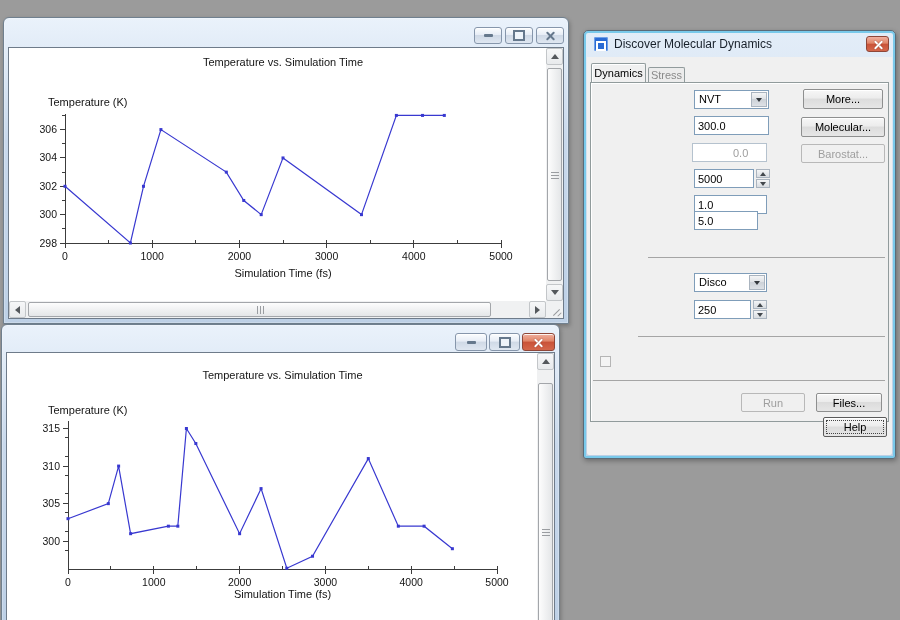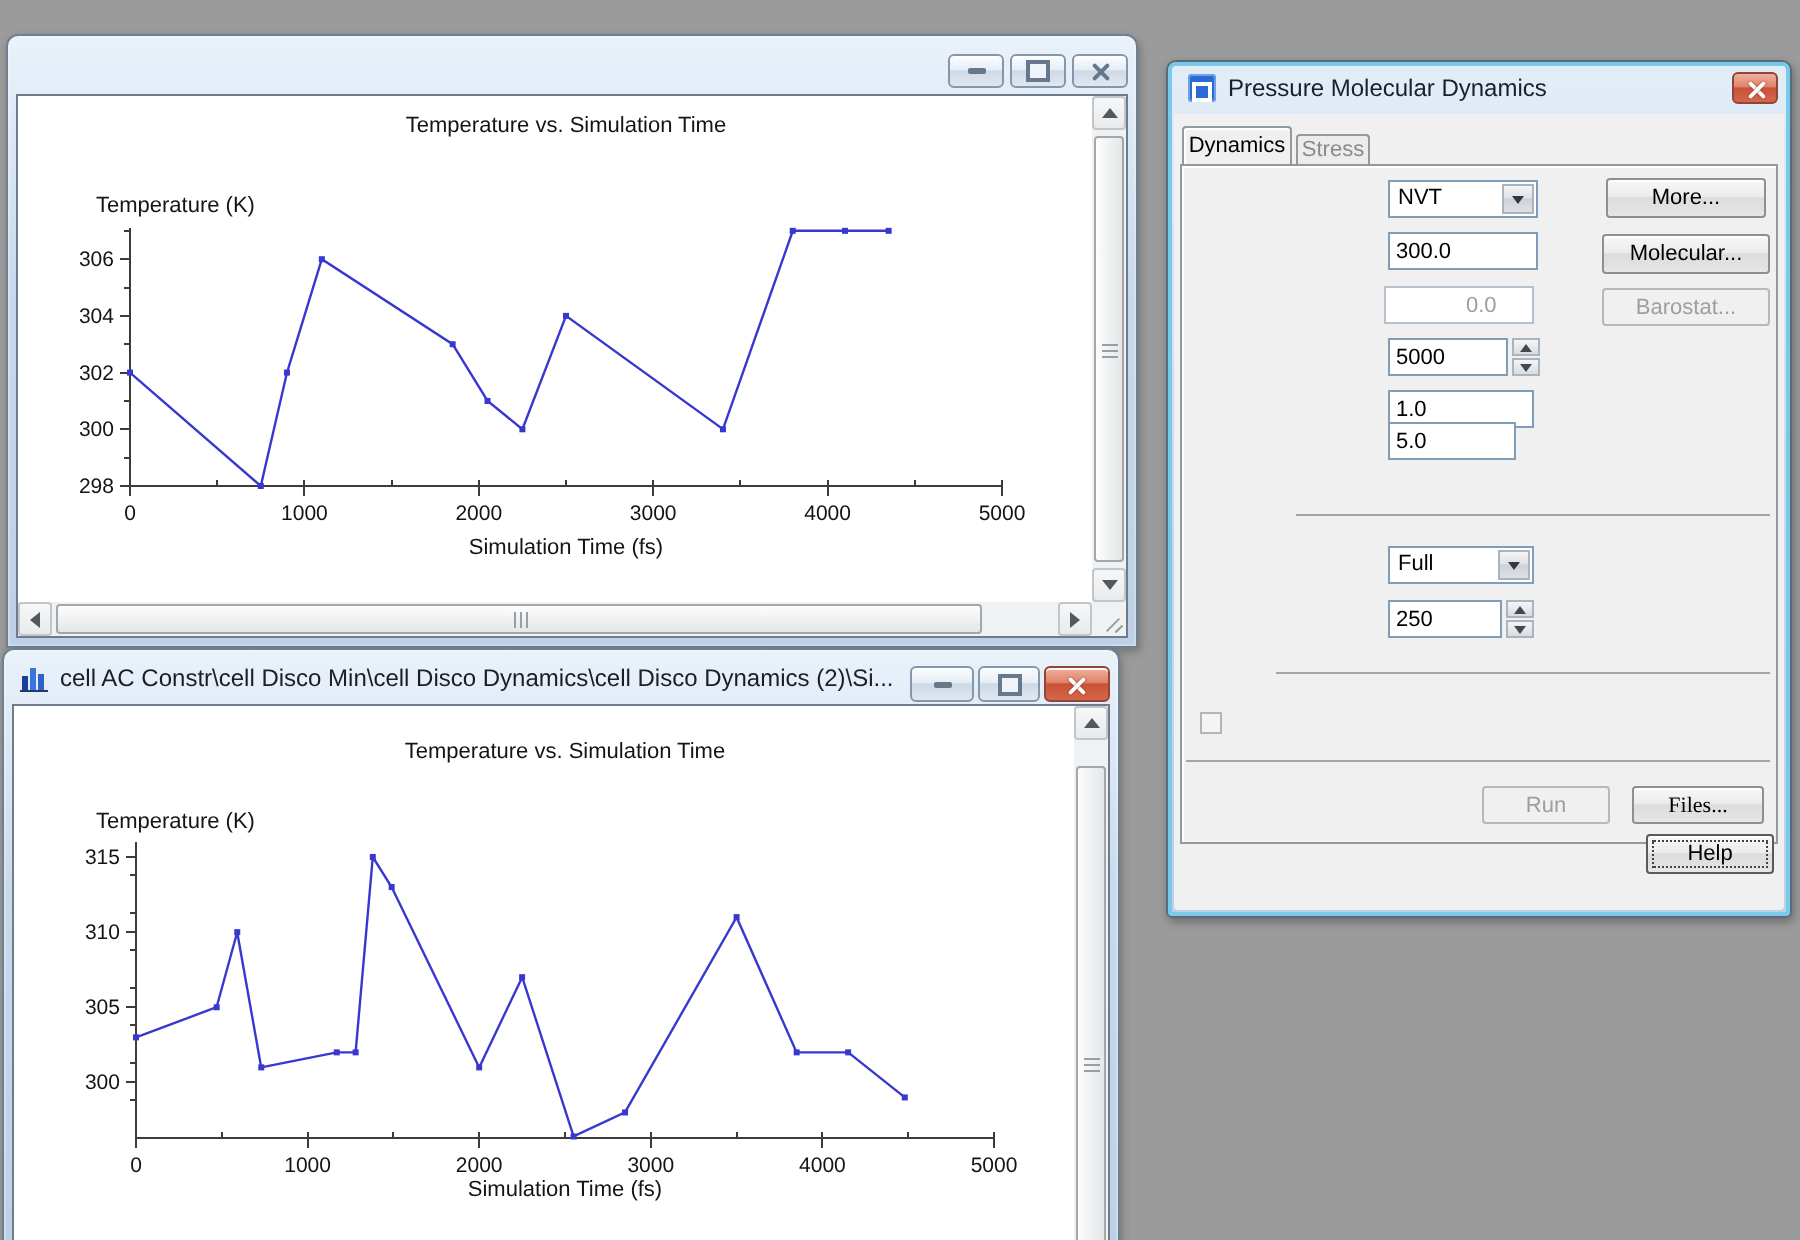--- a/index.html
+++ b/index.html
@@ -189,29 +189,20 @@
         </div>
     </div>
     <div class="corner">
         <span class="rgrip1"></span>
         <span class="rgrip2"></span>
       </div>
   </div>
 </div>
 
 <div class="win" style="left:1px;top:324px;width:557px;height:300px;z-index:2;">
-  <div class="titlebar" style="height:27px;">
-    <span class="win-icon">
-        <span class="b1"></span>
-        <span class="b2"></span>
-        <span class="b3"></span>
-        <span class="base"></span>
-      </span>
-    <span class="win-title" style="max-width:435px;">cell AC Constr\cell Disco Min\cell Disco Dynamics\cell Disco Dynamics (2)\Si...</span>
-  </div>
   <div class="capbtns" style="top:8px;right:4px;gap:2px;">
     <span class="capbtn" style="width:30px;height:16px;">
         <span class="g-min"></span>
       </span>
     <span class="capbtn" style="width:29px;height:16px;">
         <span class="g-restore"></span>
       </span>
     <span class="capbtn red" style="width:31px;height:16px;">
         <span class="xg white"></span>
       </span>
@@ -279,21 +270,21 @@
         </div>
       <div class="sb-thumb" style="left:1px;width:15px;top:30px;bottom:-2px;">
           <span class="grip-v" style="top:148px;"></span>
         </div>
     </div>
   </div>
 </div>
 
 <div class="dialog dlg">
   <span class="dlg-icon"></span>
-  <span class="dlg-title">Pressure Molecular Dynamics</span>
+  <span class="dlg-title">Discover Molecular Dynamics</span>
   <span class="dlg-close">
       <span class="xg white" style="width:10px;"></span>
     </span>
   <div class="dialog-body"></div>
 
   <div class="tab active">Dynamics</div>
   <div class="tab inactive">Stress</div>
   <div class="tabpage"></div>
 
   <div class="dlg-label" style="left:12px;top:62px;">Ensemble:</div>
@@ -332,21 +323,21 @@
 
   <div class="dlg-label" style="left:12px;top:193px;">Dynamics time:</div>
   <input class="edit" style="left: 110px; top: 180px; width: 64px;" value="5.0">
   <div class="dlg-label" style="left:193px;top:193px;">ps</div>
 
   <div class="dlg-label" style="left:12px;top:219px;">Trajectory</div>
   <div class="gline" style="left:64px;top:226px;width:237px;"></div>
 
   <div class="dlg-label" style="left:12px;top:245px;">Save:</div>
   <div class="combo" style="left:110px;top:242px;width:73px;">
-    <span class="val">Full</span>
+    <span class="val">Disco</span>
     <span class="drop">
         <span class="ctri-down"></span>
       </span>
   </div>
 
   <div class="dlg-label" style="left:12px;top:272px;">Frame output every:</div>
   <input class="edit" style="left: 110px; top: 269px; width: 57px;" value="250">
   <div class="spin" style="left:169px;top:269px;">
     <span class="up">
         <span class="stri-up"></span>
@@ -358,15 +349,15 @@
   <div class="dlg-label" style="left:192px;top:272px;">steps</div>
 
   <div class="dlg-label" style="left:12px;top:298px;">Restart</div>
   <div class="gline" style="left:54px;top:305px;width:247px;"></div>
   <span class="checkbox" style="left:16px;top:325px;"></span>
   <div class="dlg-label dis" style="left:33px;top:324px;">Use restart data</div>
 
   <div class="gline" style="left:9px;top:349px;width:292px;"></div>
 
   <div class="cbtn dis" style="left:157px;top:362px;width:64px;height:19px;line-height:18px;">Run</div>
-  <div class="cbtn" style="left:232px;top:362px;width:66px;height:19px;line-height:18px;font-family:Liberation Serif, serif;">Files...</div>
+  <div class="cbtn" style="left:232px;top:362px;width:66px;height:19px;line-height:18px;">Files...</div>
   <div class="cbtn default" style="left:239px;top:386px;width:64px;height:20px;line-height:19px;">Help</div>
 </div>
 
 </body></html>

